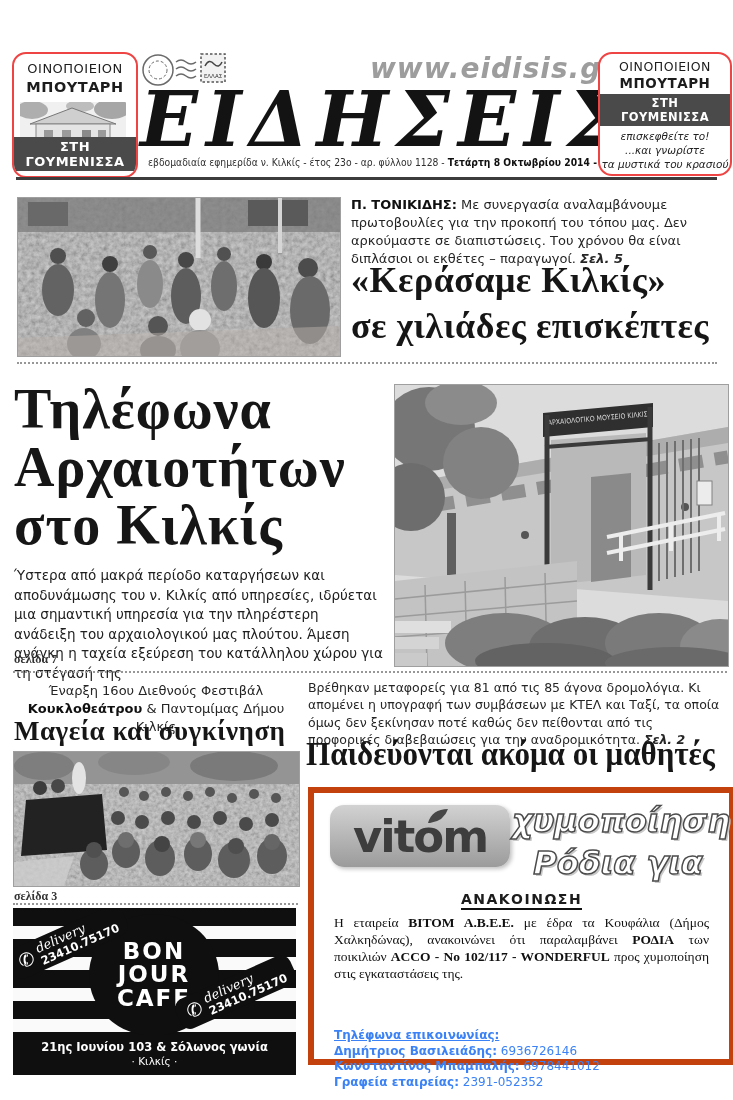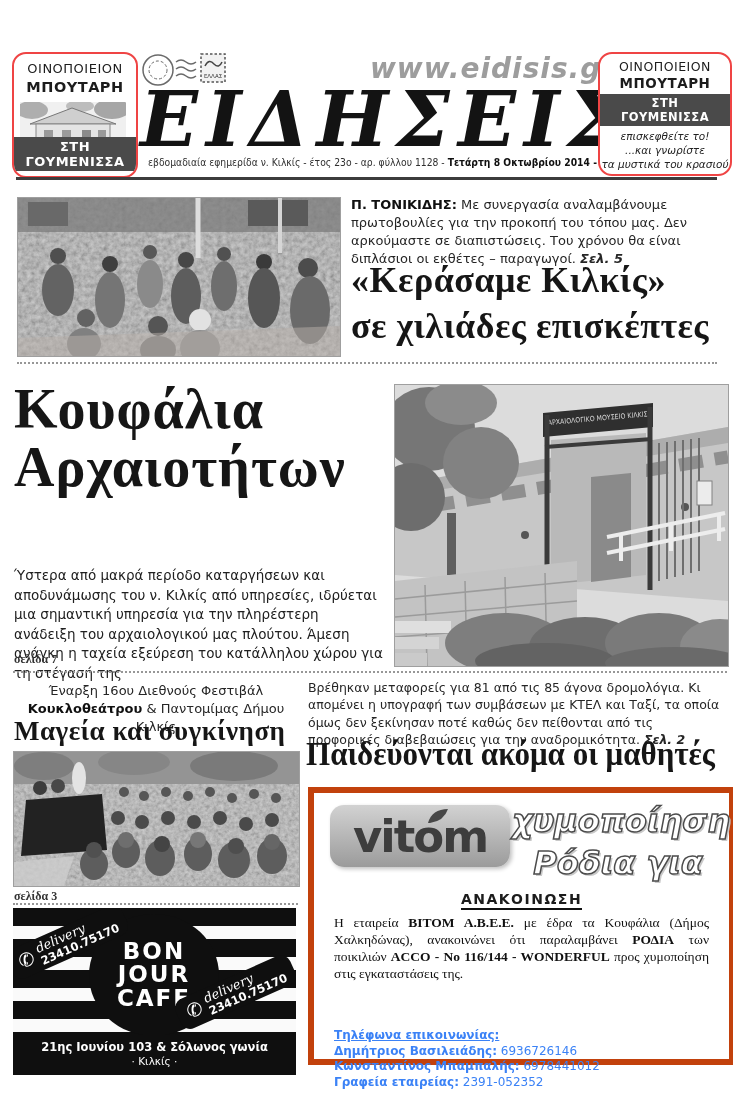--- a/index.html
+++ b/index.html
@@ -177,22 +177,23 @@
   </div>
 
   <div class="abs" style="left:351px;top:258px;">
     <div class="headline h-top">«Κεράσαμε Κιλκίς»</div>
     <div class="headline h-top">σε χιλιάδες επισκέπτες</div>
   </div>
 
   <div class="abs dotted" style="left:17px;top:362px;width:700px;"></div>
 
   <div class="abs" style="left:14px;top:380px;">
-    <div class="headline h-eph">Κουφάλια</div>
+    <div class="headline h-eph">Τηλέφωνα</div>
     <div class="headline h-eph">Αρχαιοτήτων</div>
+    <div class="headline h-eph">στο Κιλκίς</div>
   </div>
   <div class="abs bodytxt" style="left:14px;top:566px;width:370px;">Ύστερα από μακρά περίοδο καταργήσεων και αποδυνάμωσης του ν. Κιλκίς από υπηρεσίες, ιδρύεται μια σημαντική υπηρεσία για την πληρέστερη ανάδειξη του αρχαιολογικού μας πλούτου. Άμεση ανάγκη η ταχεία εξεύρεση του κατάλληλου χώρου για τη στέγασή της</div>
   <div class="abs selida" style="left:14px;top:652px;">σελίδα 7</div>
 
   <div class="abs photo" style="left:394px;top:384px;width:333px;height:281px;">
     <svg viewBox="0 0 333 281" preserveAspectRatio="none">
       <rect width="333" height="281" fill="#dcdcdc"></rect>
       <polygon points="0,100 333,42 333,216 0,190" fill="#c7c7c7"></polygon>
       <polygon points="0,100 333,42 333,58 0,112" fill="#adadad"></polygon>
       <line x1="0" y1="127" x2="333" y2="72" stroke="#8f8f8f" stroke-width="13" stroke-dasharray="24 12"></line>
@@ -356,21 +357,21 @@
       </svg>
     </div>
     <div class="rodia">
       <div>χυμοποίηση</div>
       <div>Ρόδια για</div>
     </div>
     <div class="anak">
       <span>ΑΝΑΚΟΙΝΩΣΗ</span>
     </div>
     <div class="vbody">
-      <span>Η εταιρεία </span><b>ΒΙΤΟΜ Α.Β.Ε.Ε.</b><span> με έδρα τα Κουφάλια (Δήμος Χαλκηδώνας), ανακοινώνει ότι παραλαμβάνει </span><b>ΡΟΔΙΑ</b><span> των ποικιλιών </span><b>ACCO - No 116/144 - WONDERFUL</b><span> προς χυμοποίηση στις εγκαταστάσεις της.</span>
+      <span>Η εταιρεία </span><b>ΒΙΤΟΜ Α.Β.Ε.Ε.</b><span> με έδρα τα Κουφάλια (Δήμος Χαλκηδώνας), ανακοινώνει ότι παραλαμβάνει </span><b>ΡΟΔΙΑ</b><span> των ποικιλιών </span><b>ACCO - No 102/117 - WONDERFUL</b><span> προς χυμοποίηση στις εγκαταστάσεις της.</span>
     </div>
     <div class="vcontacts">
       <div class="ct">Τηλέφωνα επικοινωνίας:</div>
       <div><b>Δημήτριος Βασιλειάδης:</b><span> 6936726146</span></div>
       <div><b>Κωνσταντίνος Μπαμπαλής:</b><span> 6978441012</span></div>
       <div><b>Γραφεία εταιρείας:</b><span> 2391-052352</span></div>
     </div>
   </div>
 
 </div>

